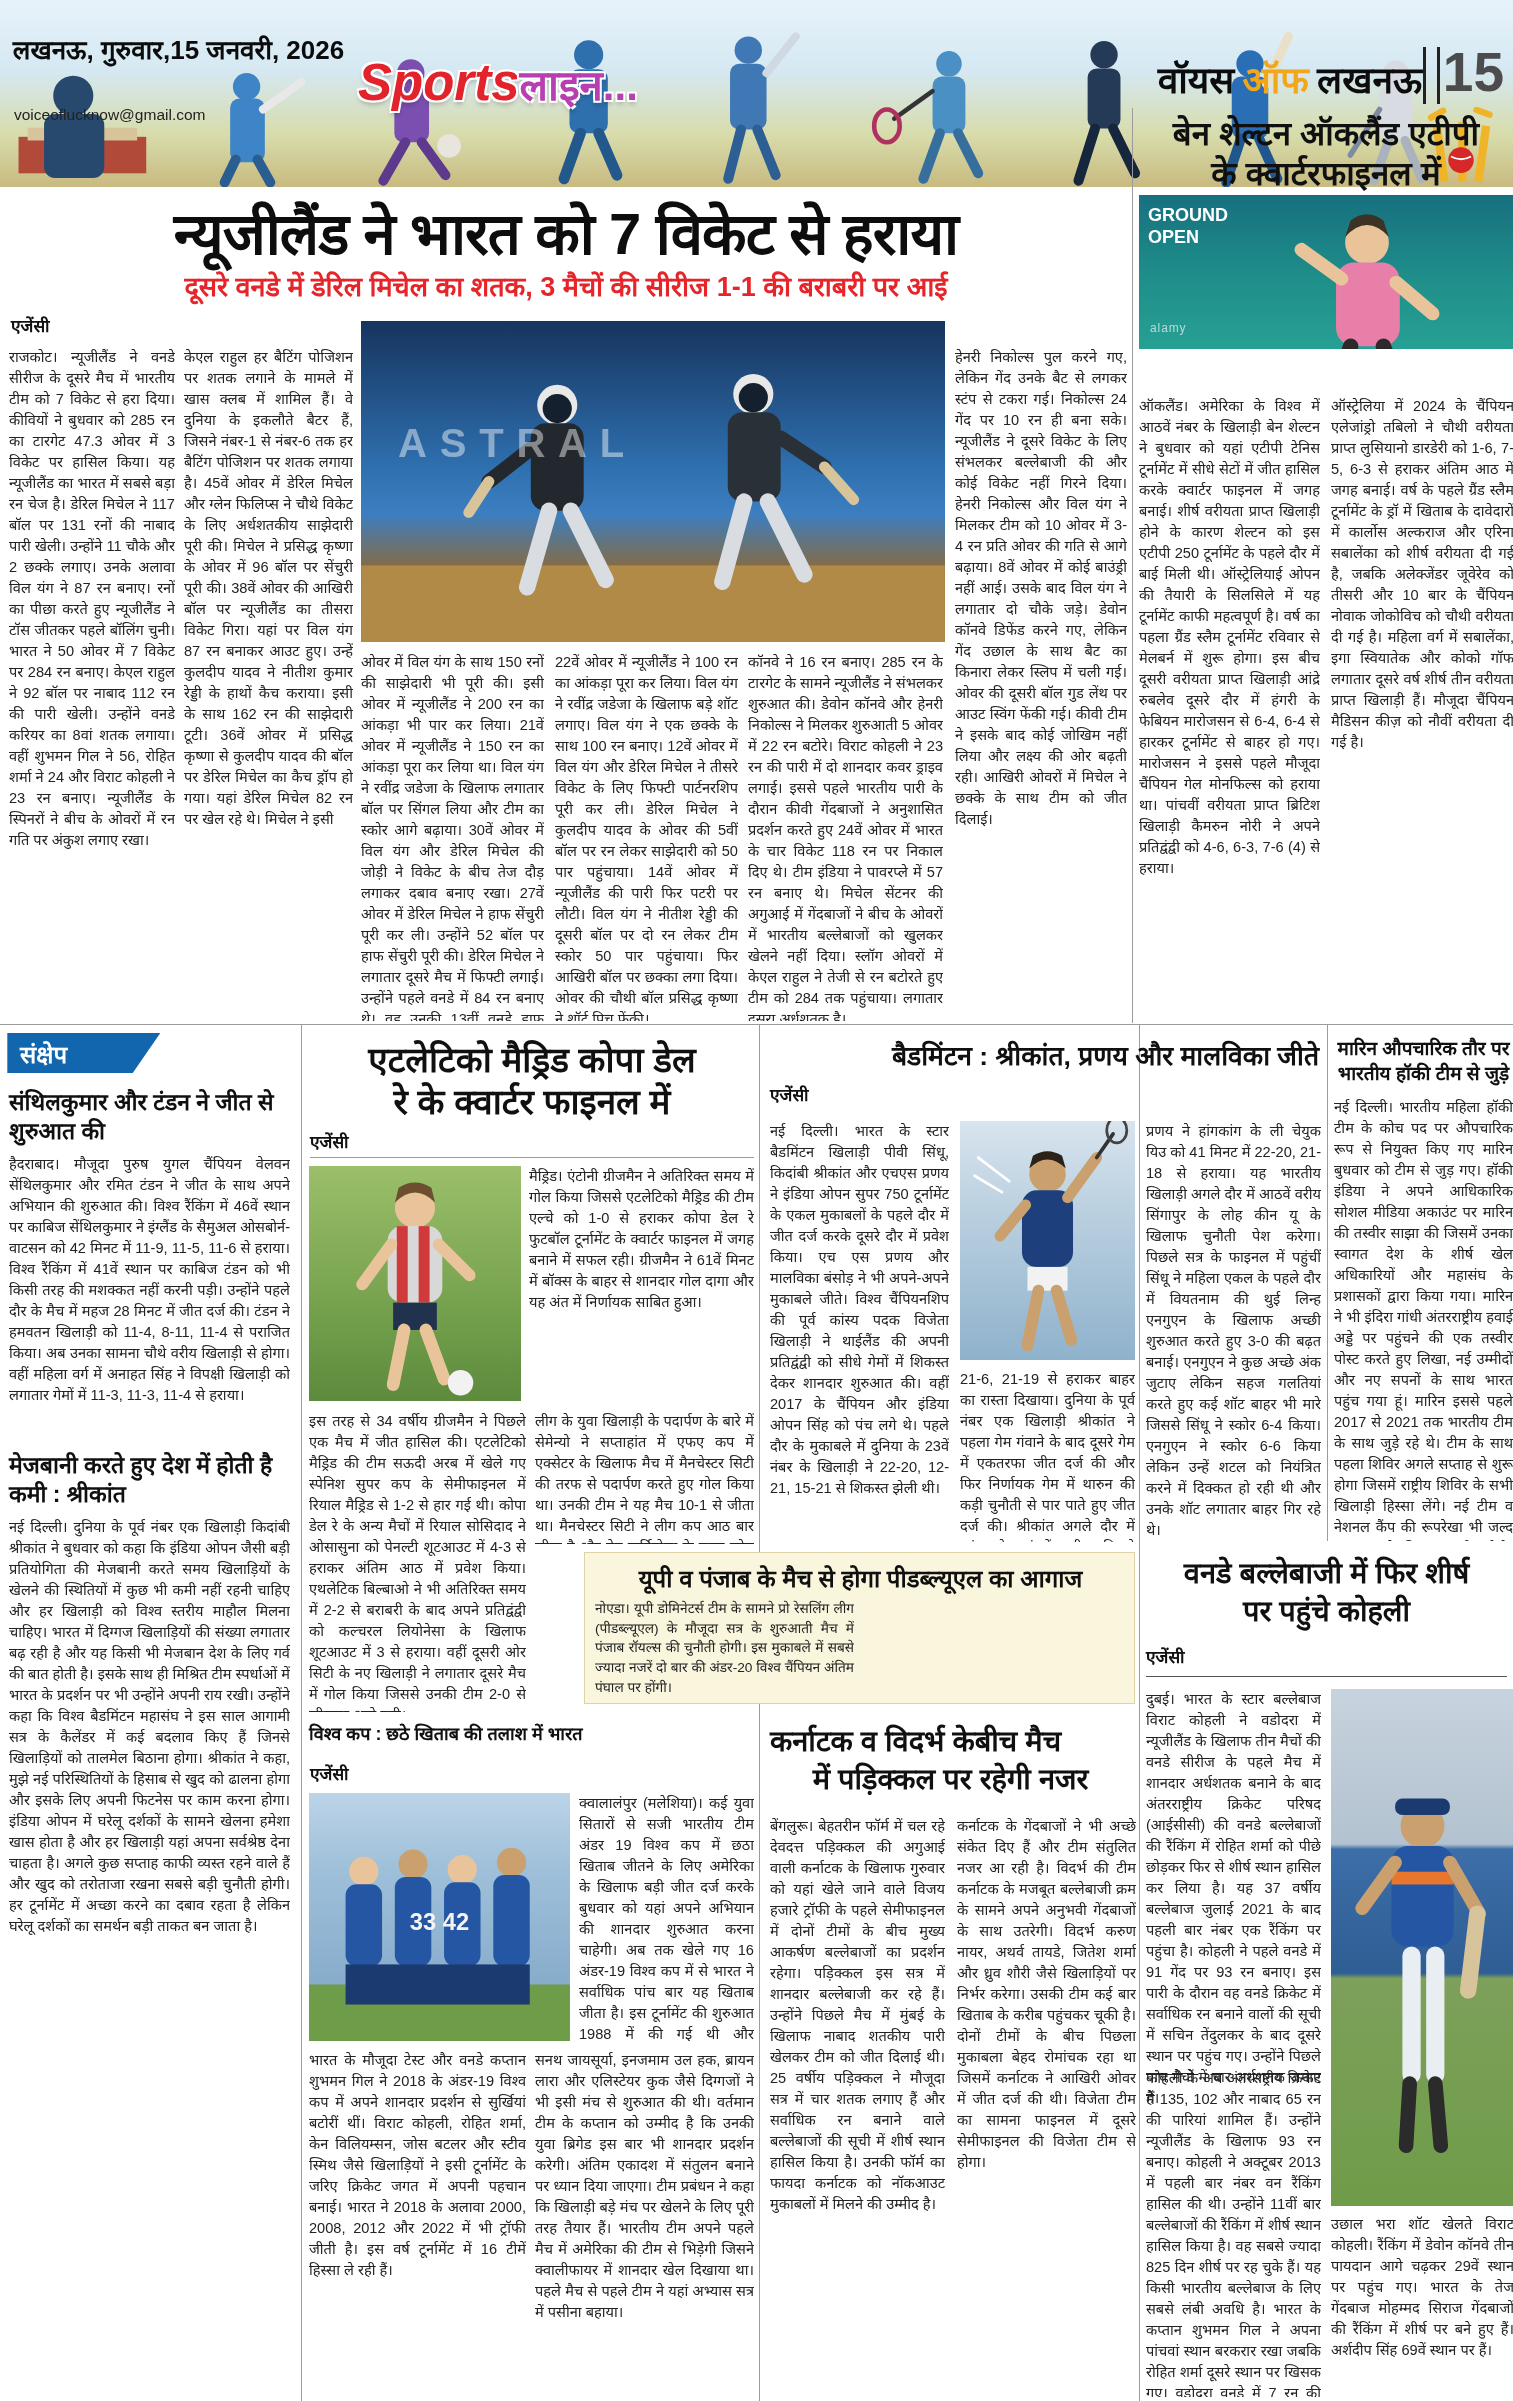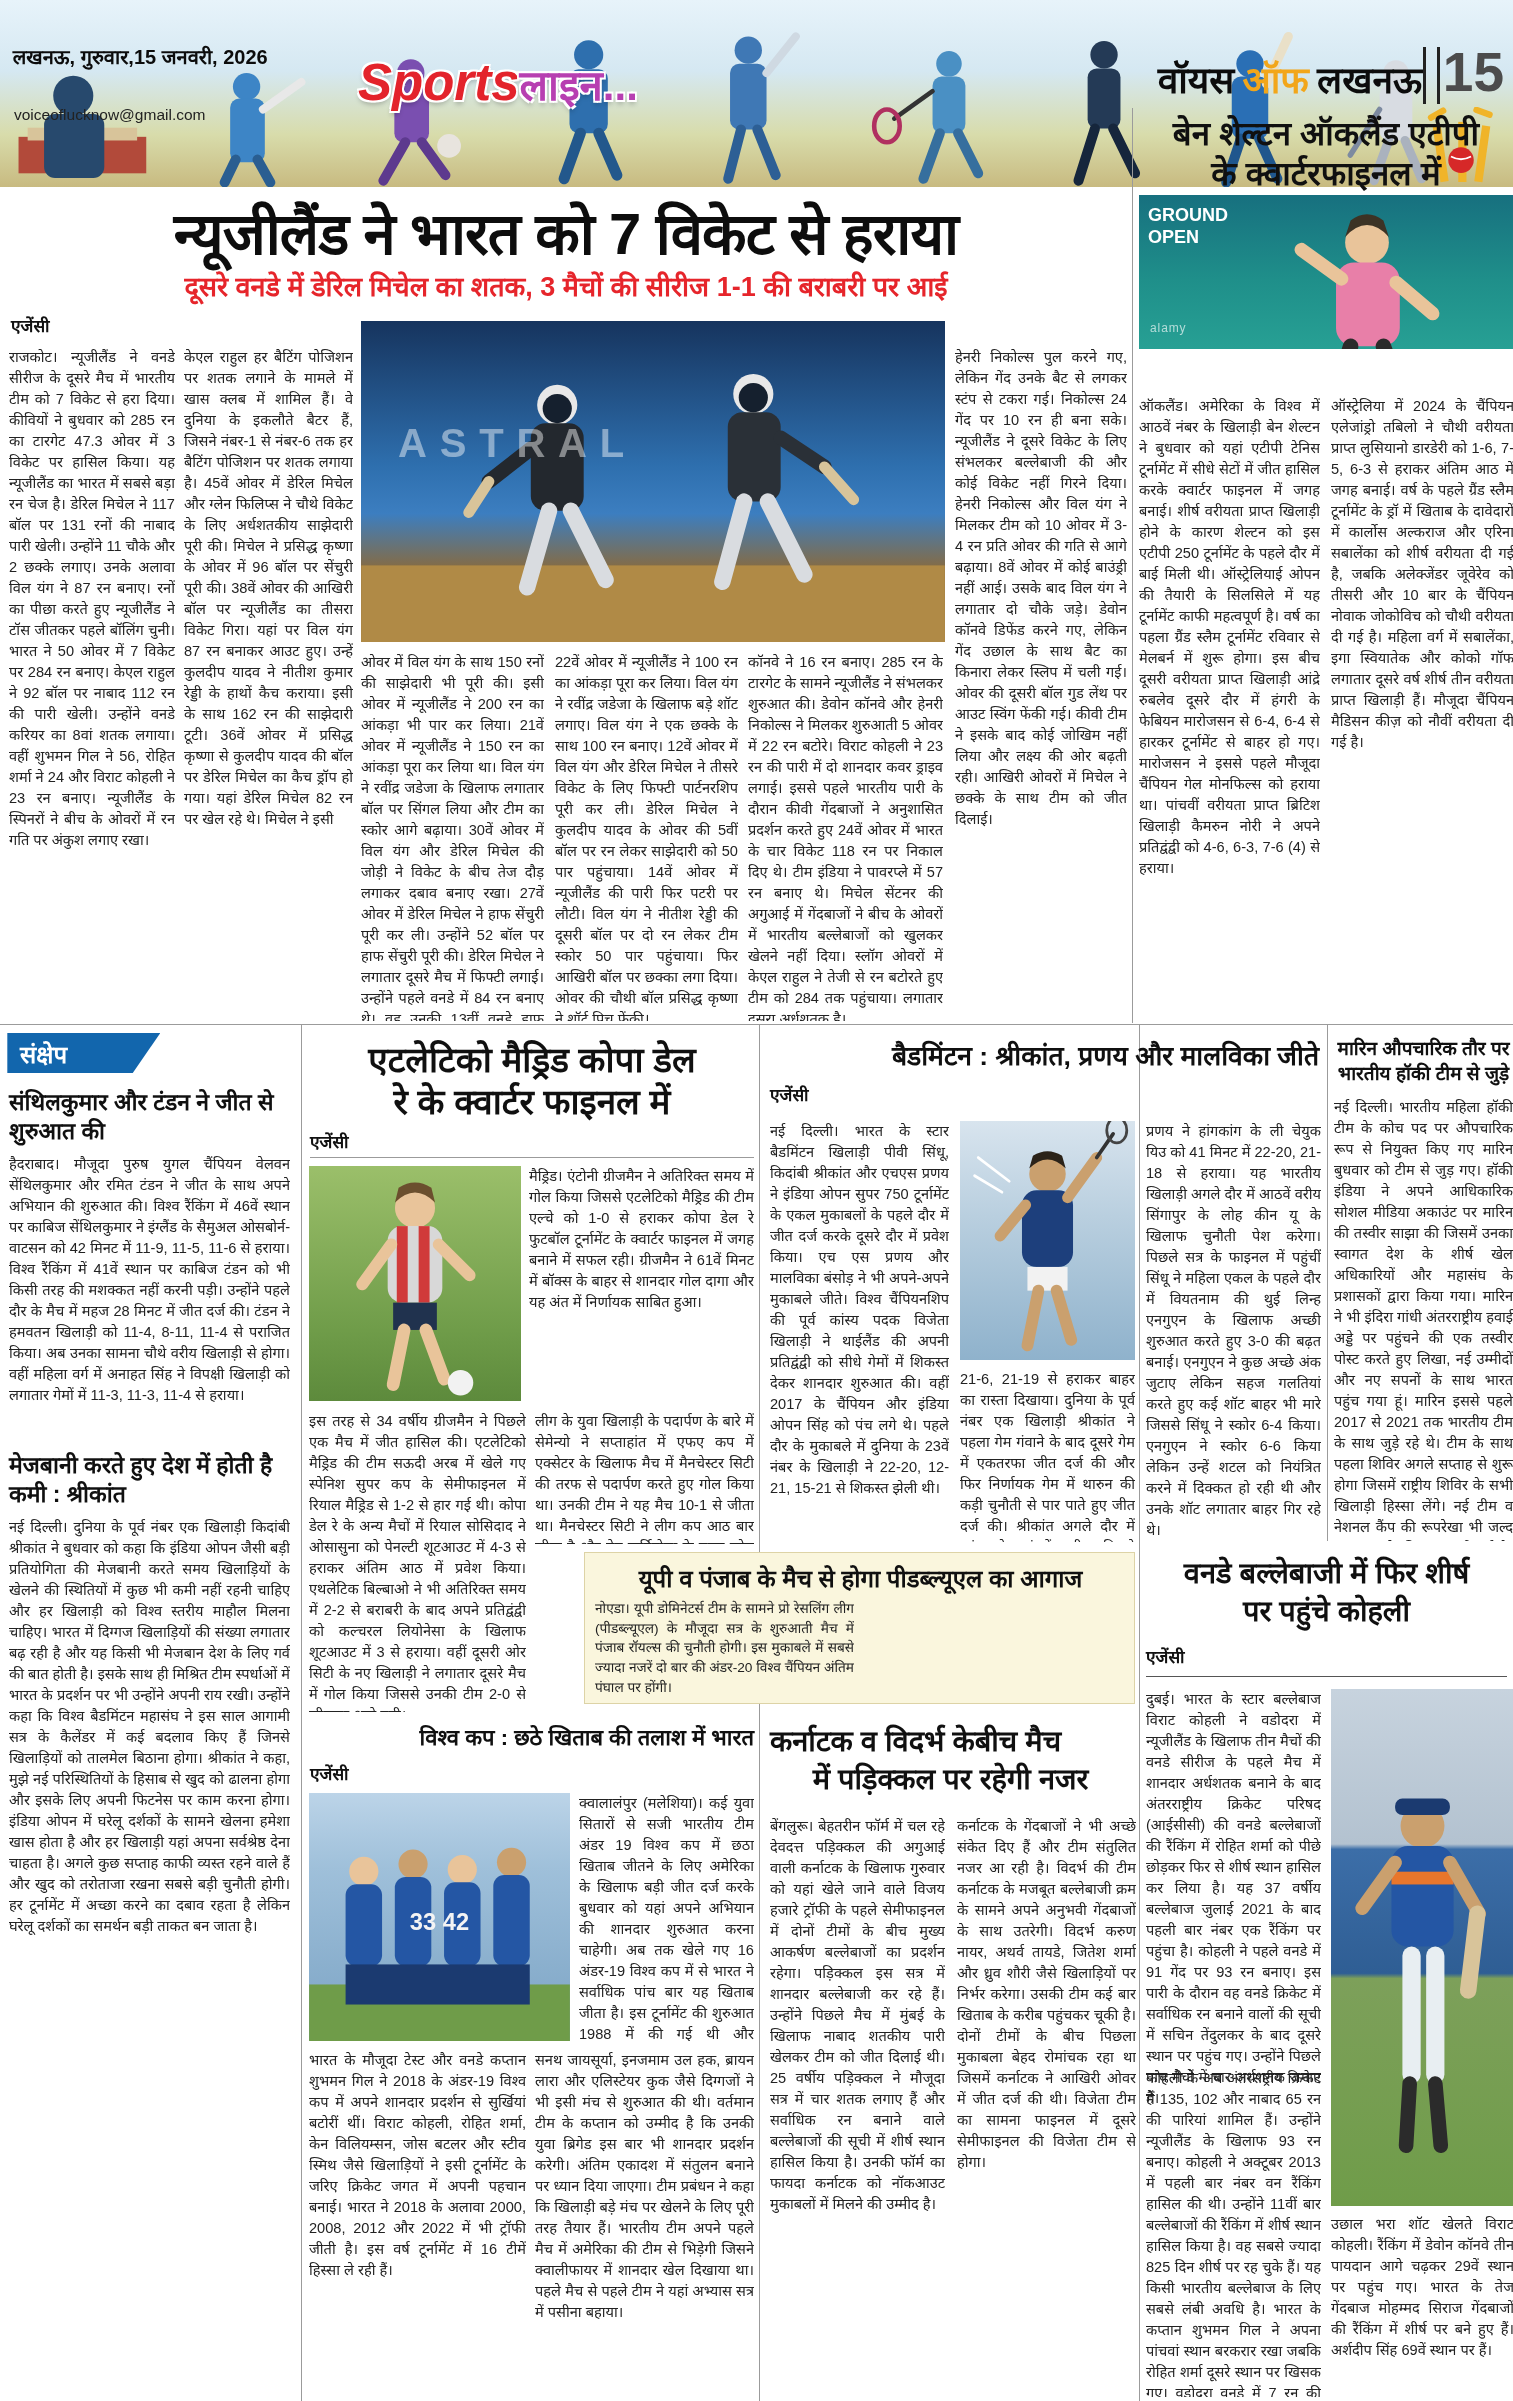--- a/index.html
+++ b/index.html
@@ -9,21 +9,21 @@
        overflow:hidden;word-break:break-word;}
   .hl{position:absolute;font-weight:900;color:#101010;white-space:nowrap;text-align:right;}
   .byline{position:absolute;font-size:17.3px;font-weight:700;color:#111;}
   .vline{position:absolute;width:0.9px;background:#9b9b9b;}
   .hline{position:absolute;height:0.9px;background:#9b9b9b;}
   .photo{position:absolute;overflow:hidden;}
   .subhl{position:absolute;font-weight:800;color:#101010;line-height:1.28;}
   
   .banner{position:absolute;top:0;left:0;width:1513px;height:187px;
           background:linear-gradient(#e7f3fa 0%,#d5e8f2 38%,#d8dcab 72%,#c8ba80 100%);}
-  .date{position:absolute;left:12.8px;top:43px;font-size:20px;font-weight:700;color:#0c0c0c;}
+  .date{position:absolute;left:12.8px;top:31px;font-size:26px;font-weight:700;color:#0c0c0c;}
   .email{position:absolute;left:14px;top:106px;font-size:15.5px;color:#222;}
   .masthead{position:absolute;right:91px;top:53px;font-size:37px;font-weight:900;color:#0c0c0c;}
   .masthead .accent{color:#f2a61a;margin:0 8.2px;}
   .pageno{position:absolute;right:9px;top:40px;font-size:55px;font-weight:900;color:#4c4c4c;}
   .mast-bars{position:absolute;right:73px;top:47px;width:11px;height:57px;
              border-left:3.7px solid #222;border-right:3.7px solid #222;}
   .sportsword{position:absolute;left:358px;top:53px;font-style:italic;font-weight:900;
               font-size:51px;color:#e3232b;
               text-shadow:-1.8px -1.8px 0 #fff,1.8px -1.8px 0 #fff,-1.8px 1.8px 0 #fff,1.8px 1.8px 0 #fff,0 3.7px 5.5px rgba(0,0,0,.25);}
   .lineword{font-style:normal;font-size:42px;color:#b73fb1;}
@@ -212,21 +212,21 @@
     </svg>
   </div>
   <div class="col" style="left:529px;top:1166px;width:225px;height:235px;">मैड्रिड। एंटोनी ग्रीजमैन ने अतिरिक्त समय में गोल किया जिससे एटलेटिको मैड्रिड की टीम एल्चे को 1-0 से हराकर कोपा डेल रे फुटबॉल टूर्नामेंट के क्वार्टर फाइनल में जगह बनाने में सफल रही। ग्रीजमैन ने 61वें मिनट में बॉक्स के बाहर से शानदार गोल दागा और यह अंत में निर्णायक साबित हुआ।</div>
   <div class="col" style="left:309px;top:1411px;width:217px;height:301px;">इस तरह से 34 वर्षीय ग्रीजमैन ने पिछले एक मैच में जीत हासिल की। एटलेटिको मैड्रिड की टीम सऊदी अरब में खेले गए स्पेनिश सुपर कप के सेमीफाइनल में रियाल मैड्रिड से 1-2 से हार गई थी। कोपा डेल रे के अन्य मैचों में रियाल सोसिदाद ने ओसासुना को पेनल्टी शूटआउट में 4-3 से हराकर अंतिम आठ में प्रवेश किया। एथलेटिक बिल्बाओ ने भी अतिरिक्त समय में 2-2 से बराबरी के बाद अपने प्रतिद्वंद्वी को कल्चरल लियोनेसा के खिलाफ शूटआउट में 3 से हराया। वहीं दूसरी ओर सिटी के नए खिलाड़ी ने लगातार दूसरे मैच में गोल किया जिससे उनकी टीम 2-0 से जीतकर आगे बढ़ी।</div>
   <div class="col" style="left:535px;top:1411px;width:219px;height:133px;">लीग के युवा खिलाड़ी के पदार्पण के बारे में सेमेन्यो ने सप्ताहांत में एफए कप में एक्सेटर के खिलाफ मैच में मैनचेस्टर सिटी की तरफ से पदार्पण करते हुए गोल किया था। उनकी टीम ने यह मैच 10-1 से जीता था। मैनचेस्टर सिटी ने लीग कप आठ बार जीता है और पेप गार्डियोला के मुख्य कोच बनने के बाद उसने चार बार यह खिताब अपने नाम किया है। पिछले सप्ताह बोर्नमाउथ से 87 लाख पौंड में मैनचेस्टर सिटी में शामिल हुए फॉरवर्ड खिलाड़ी ने सेमीफाइनल के पहले चरण में 53वें मिनट में पहला गोल दागा। सिटी के लिए स्थानापन्न खिलाड़ी के रूप में उतरते हुए उन्होंने अपनी छाप छोड़ी।</div>
 
   <div class="pwlbox"></div>
   <div class="hl" style="left:593px;top:1561px;width:535px;text-align:center;font-size:24px;">यूपी व पंजाब के मैच से होगा पीडब्ल्यूएल का आगाज</div>
   <div class="col" style="left:595px;top:1599px;width:259px;height:97px;font-size:13.7px;">नोएडा। यूपी डोमिनेटर्स टीम के सामने प्रो रेसलिंग लीग (पीडब्ल्यूएल) के मौजूदा सत्र के शुरुआती मैच में पंजाब रॉयल्स की चुनौती होगी। इस मुकाबले में सबसे ज्यादा नजरें दो बार की अंडर-20 विश्व चैंपियन अंतिम पंघाल पर होंगी।</div>
 
-  <div class="hl" style="left:309px;top:1721px;width:445px;text-align:right;font-size:22px;">विश्व कप : छठे खिताब की तलाश में भारत</div>
+  <div class="hl" style="left:309px;top:1721px;width:445px;text-align:left;font-size:18px;">विश्व कप : छठे खिताब की तलाश में भारत</div>
   <div class="byline" style="left:310px;top:1762px;">एजेंसी</div>
   <div class="photo" style="left:309px;top:1793px;width:261px;height:248px;background:linear-gradient(#bcd4e8 0%,#9fc0da 30%,#7ba3c4 100%);">
     <svg width="261" height="248" viewBox="0 0 286 272">
       <rect x="0" y="210" width="286" height="62" fill="#6f9c49"></rect>
       <g>
         <circle cx="60" cy="86" r="16" fill="#e9c49a"></circle>
           <rect x="40" y="100" width="40" height="90" rx="12" fill="#2456a4"></rect>
         <circle cx="114" cy="78" r="16" fill="#caa06e"></circle>
           <rect x="94" y="92" width="40" height="98" rx="12" fill="#2456a4"></rect>
         <circle cx="168" cy="84" r="16" fill="#e9c49a"></circle>

